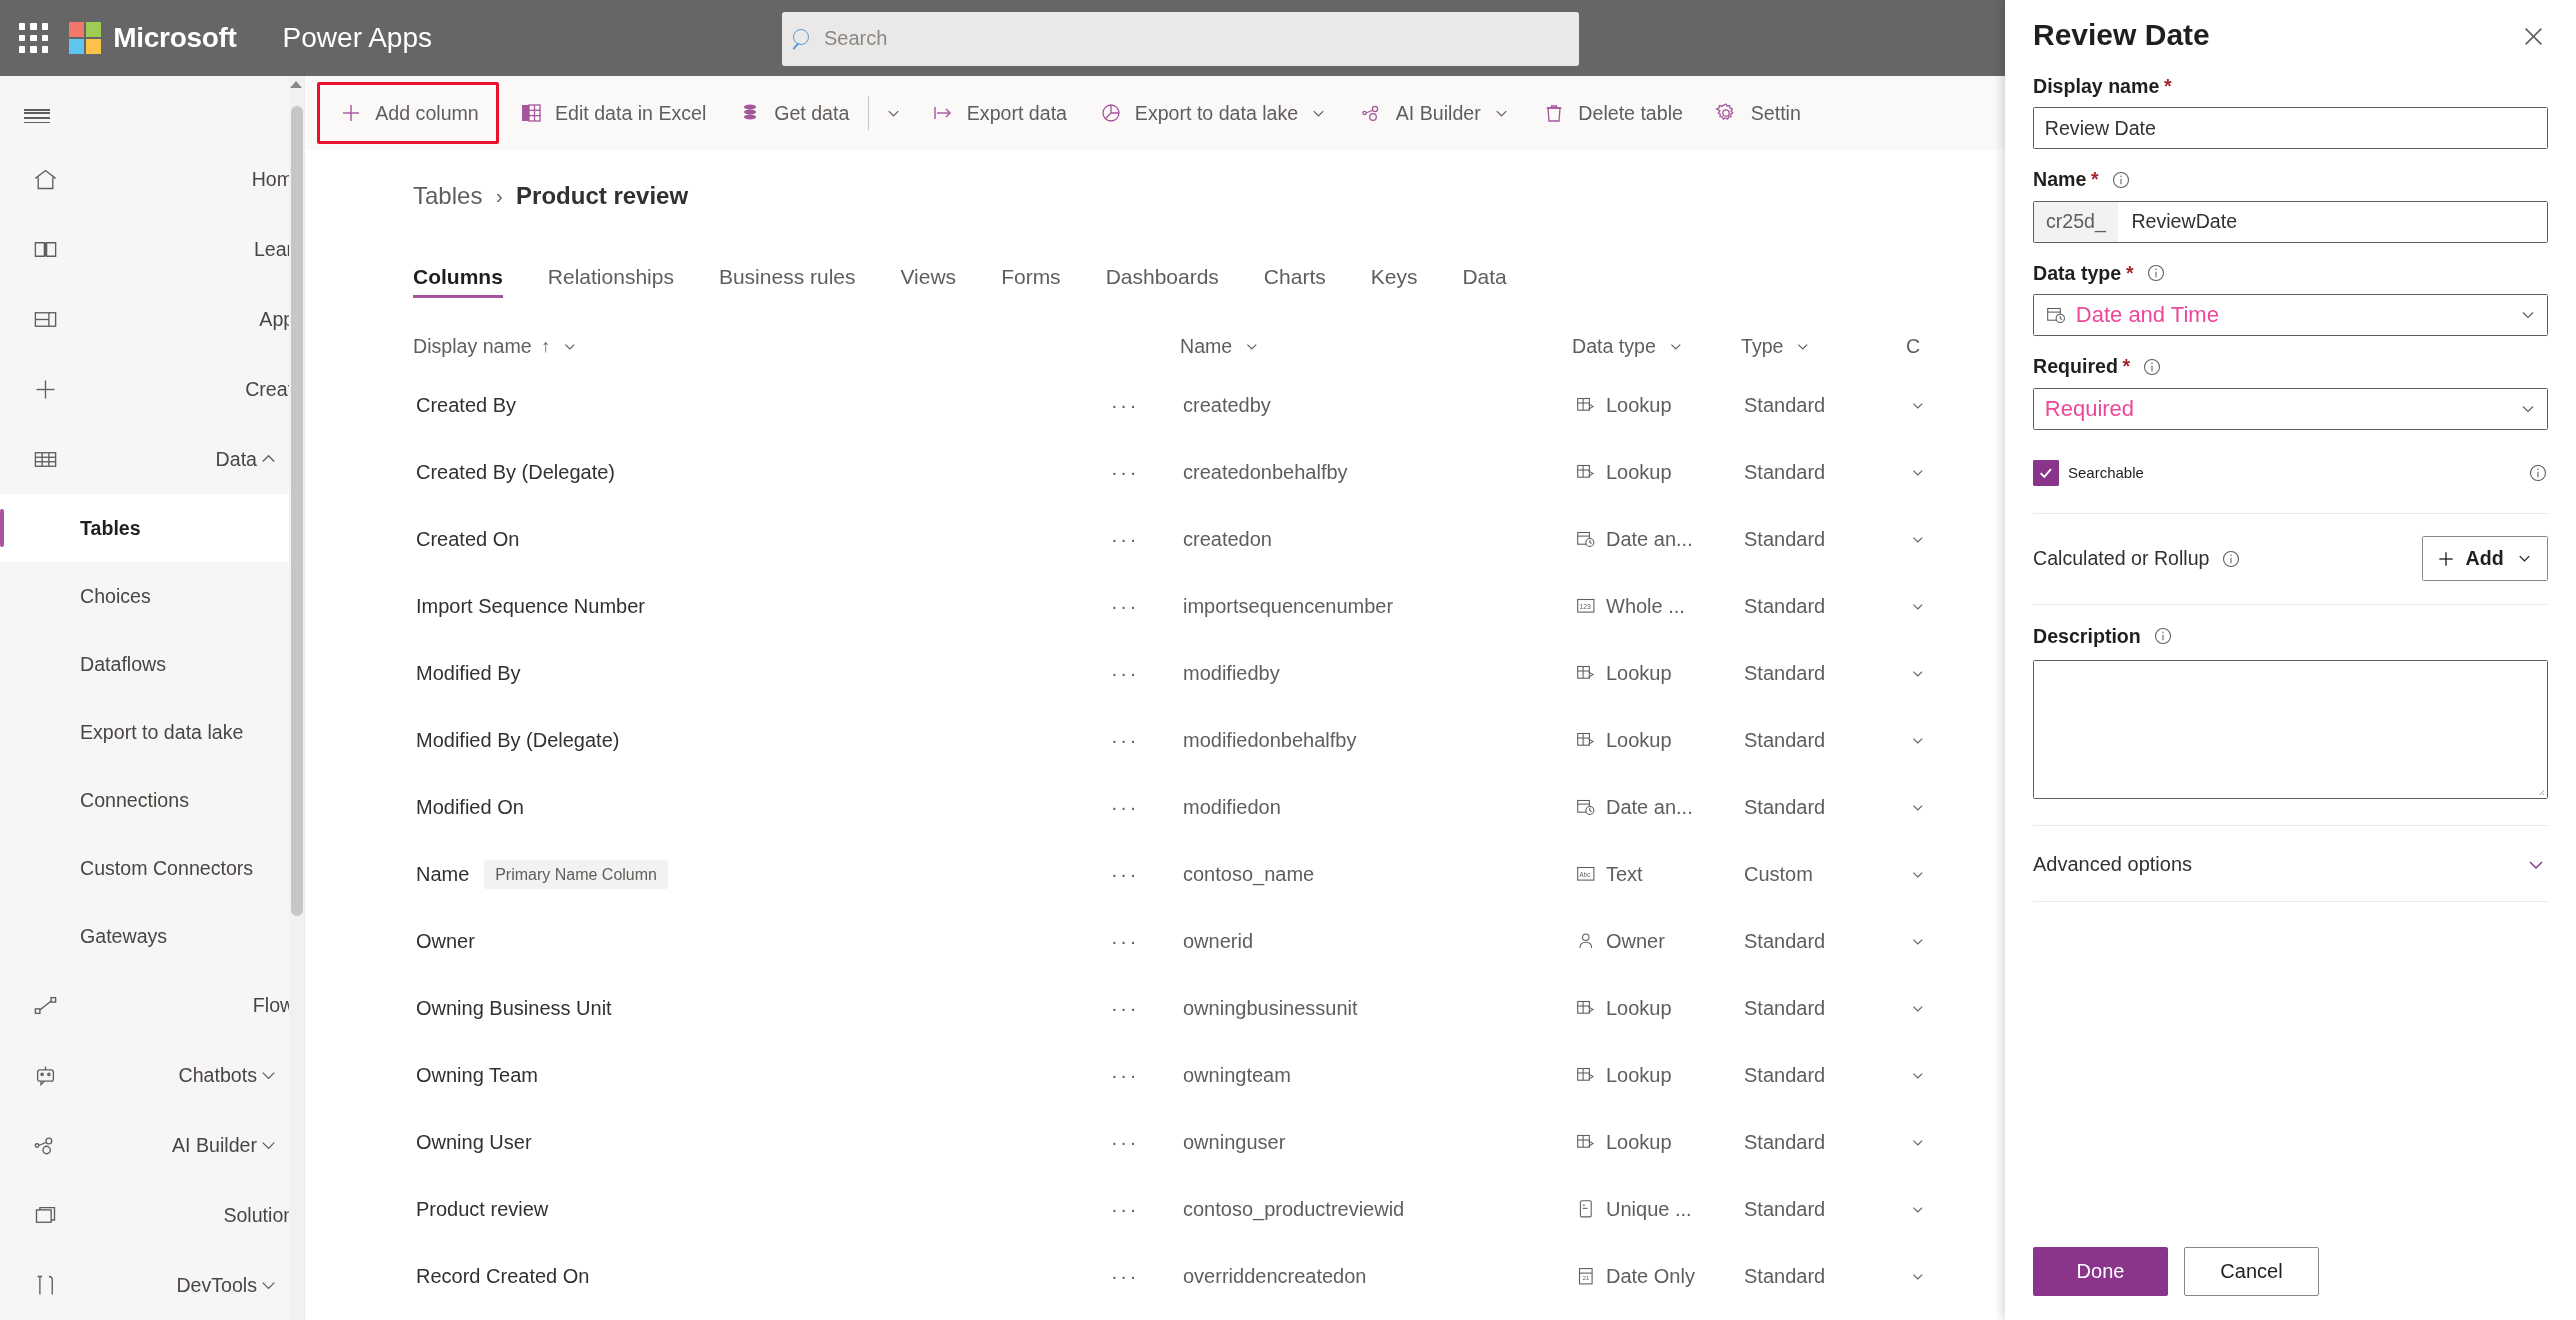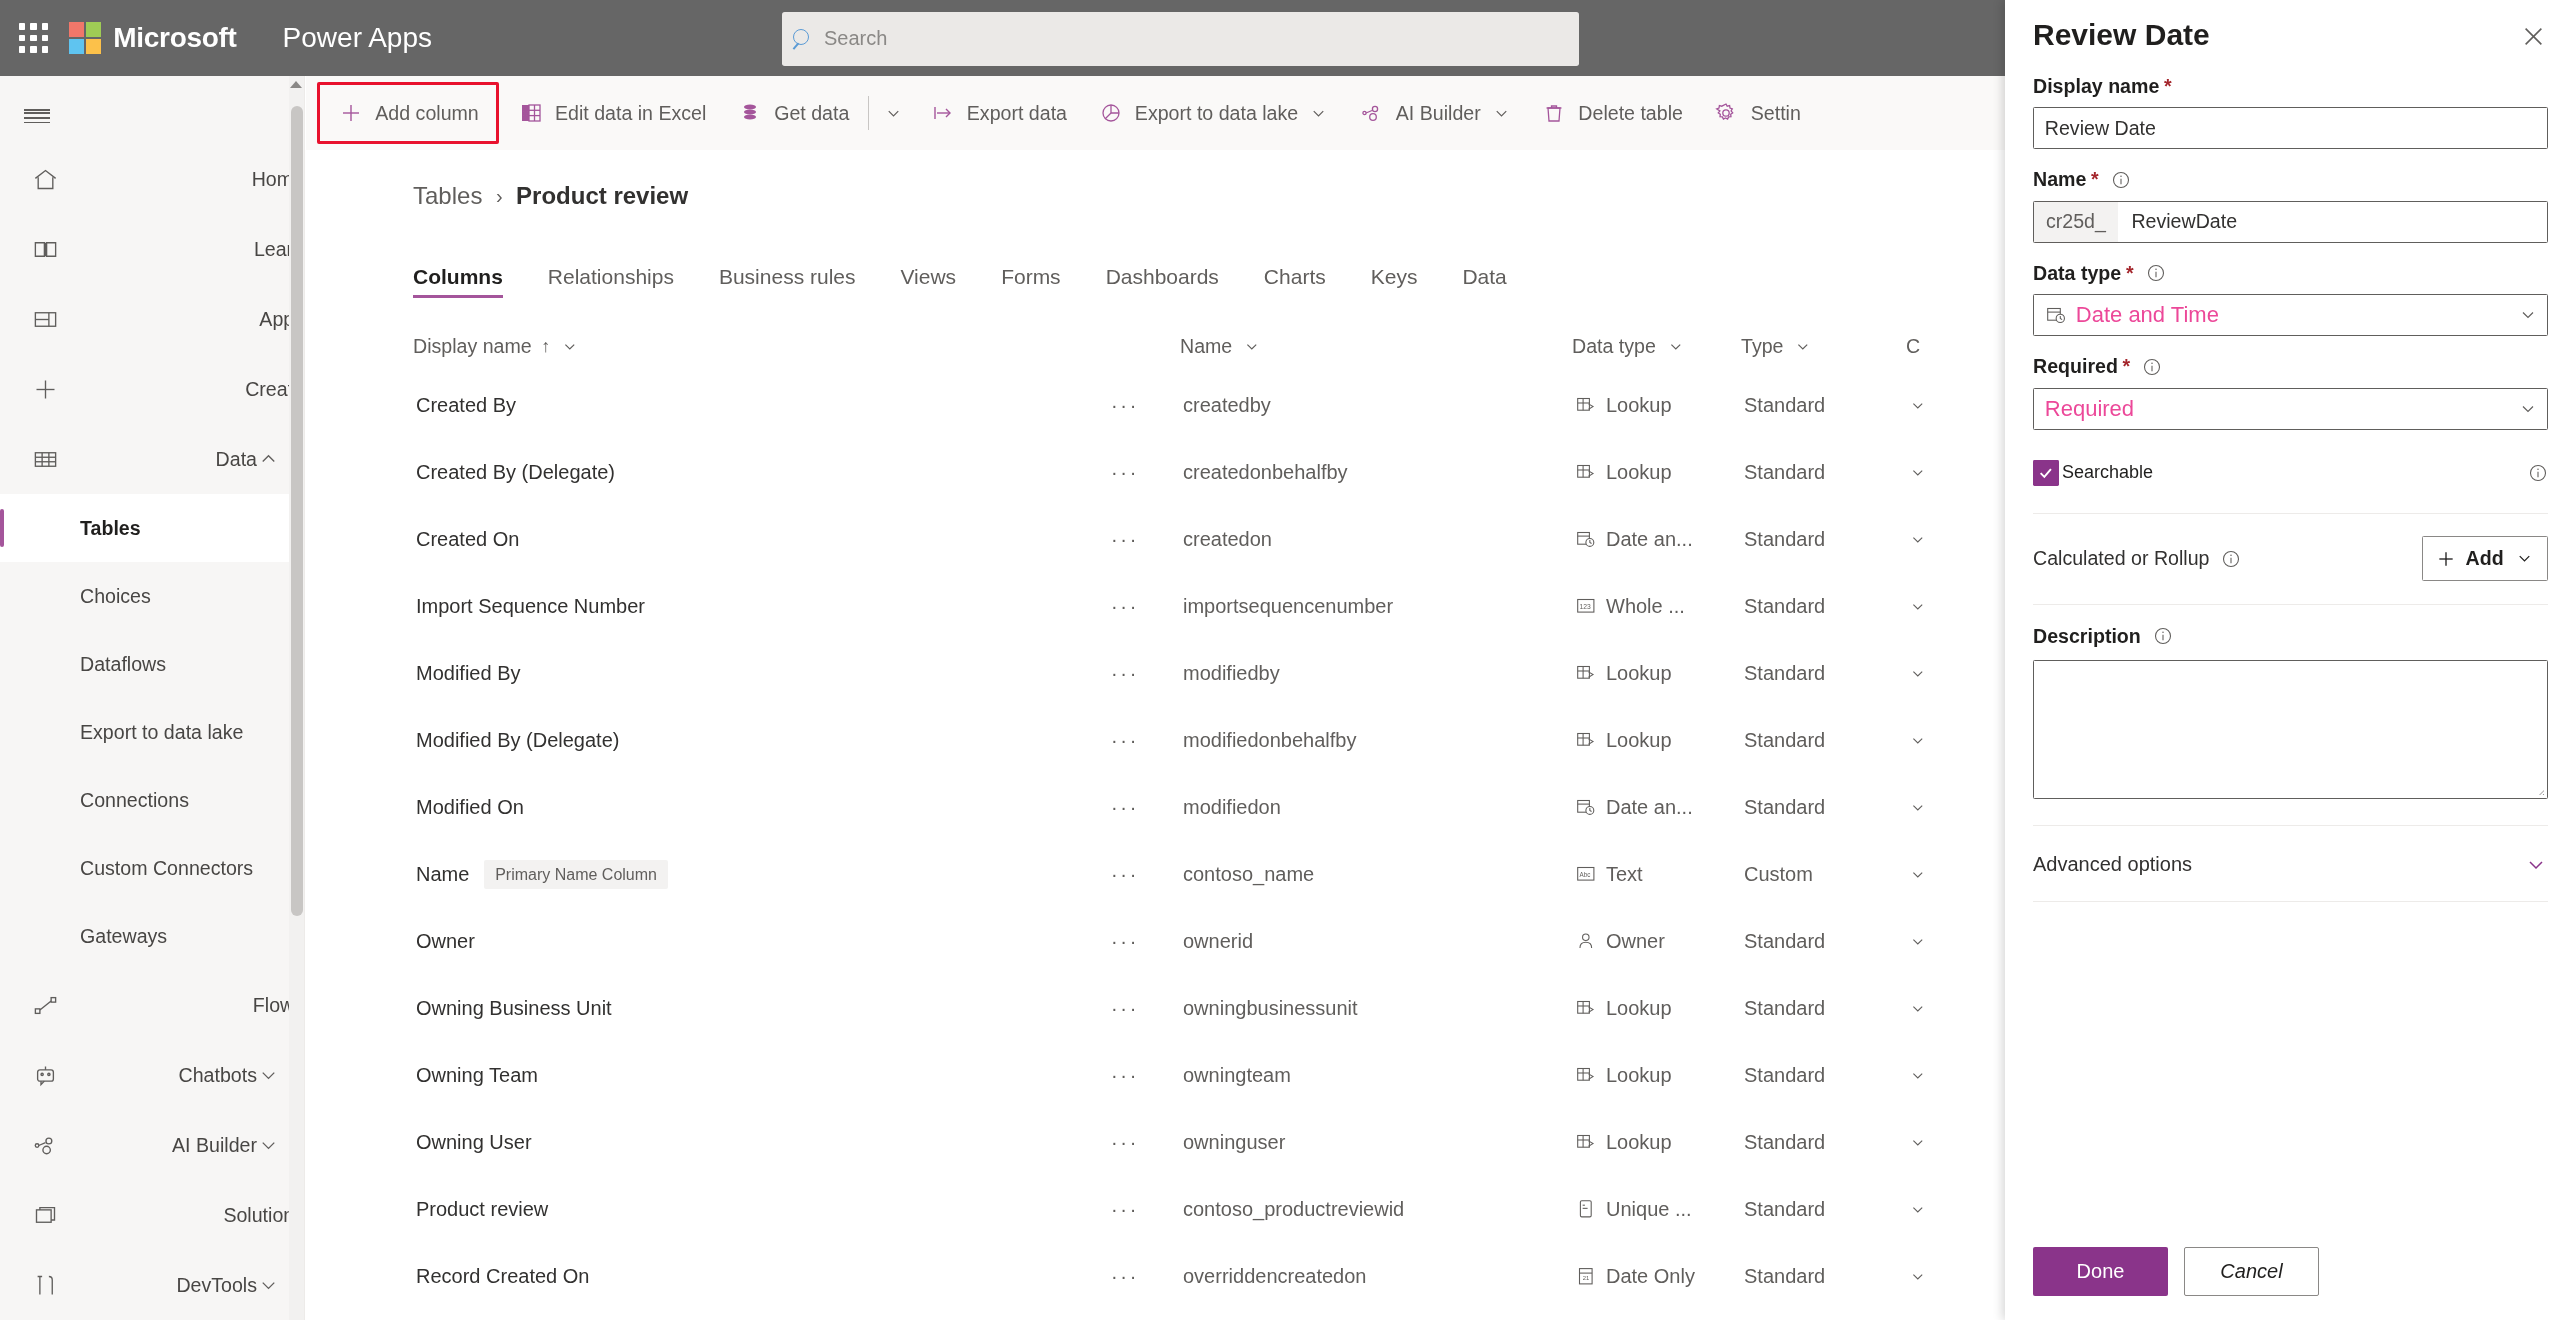--- a/index.html
+++ b/index.html
@@ -204,21 +204,21 @@
     font-size: 22px; color:#ec4899; background:#fff; cursor:pointer;
   }
   .selbox .sel-ico { width: 23px; height: 23px; margin-right: 8px; flex:none; }
   .selbox .sel-val { flex: 1; }
   .selbox .sel-chev { width: 20px; height: 20px; flex:none; }
   #searchable-row { display:flex; align-items:center; margin-top: 30px; }
   #searchable-check {
     width: 26px; height: 26px; background:#8a348a; border-radius: 1.4px;
     display:flex; align-items:center; justify-content:center; cursor:pointer; flex:none;
   }
-  #searchable-label { font-size: 18px; color:#201f1e; margin-left: 3px; flex:1; }
+  #searchable-label { font-size: 15px; color:#201f1e; margin-left: 9px; flex:1; }
   .hr { height: 0.7px; background:#edebe9; margin: 27px 0 0 0; }
   #calc-row { display:flex; align-items:center; justify-content: space-between; margin-top: 23px; }
   #calc-left { display:flex; align-items:center; font-size: 19.6px; color:#323130; }
   #add-btn {
     display:flex; align-items:center; justify-content:center;
     height: 45px; min-width: 120px; padding: 0 13.5px;
     border: 0.7px solid #8a8886; border-radius: 1.4px; background:#fff;
     font-size: 19.6px; font-weight: 700; color:#201f1e; cursor:pointer;
   }
   #add-btn .plus { width: 20px; height: 20px; margin-right: 9.5px; }
@@ -236,21 +236,20 @@
   #done-btn {
     background:#8a348a; color:#ffffff; font-size: 20px;
     height: 49px; width: 135px; border-radius: 2px;
     display:flex; align-items:center; justify-content:center; cursor:pointer;
   }
   #cancel-btn {
     background:#ffffff; color:#201f1e; font-size: 20px;
     height: 49px; width: 135px; border-radius: 2px; border: 0.7px solid #8a8886;
     display:flex; align-items:center; justify-content:center; cursor:pointer;
     margin-left: 16px;
-    font-style: italic;
   }
   svg { display:block; }
 </style>
 </head>
 <body>
 
 <div id="suite-bar">
   <div class="waffle">
     <span></span>
       <span></span>

